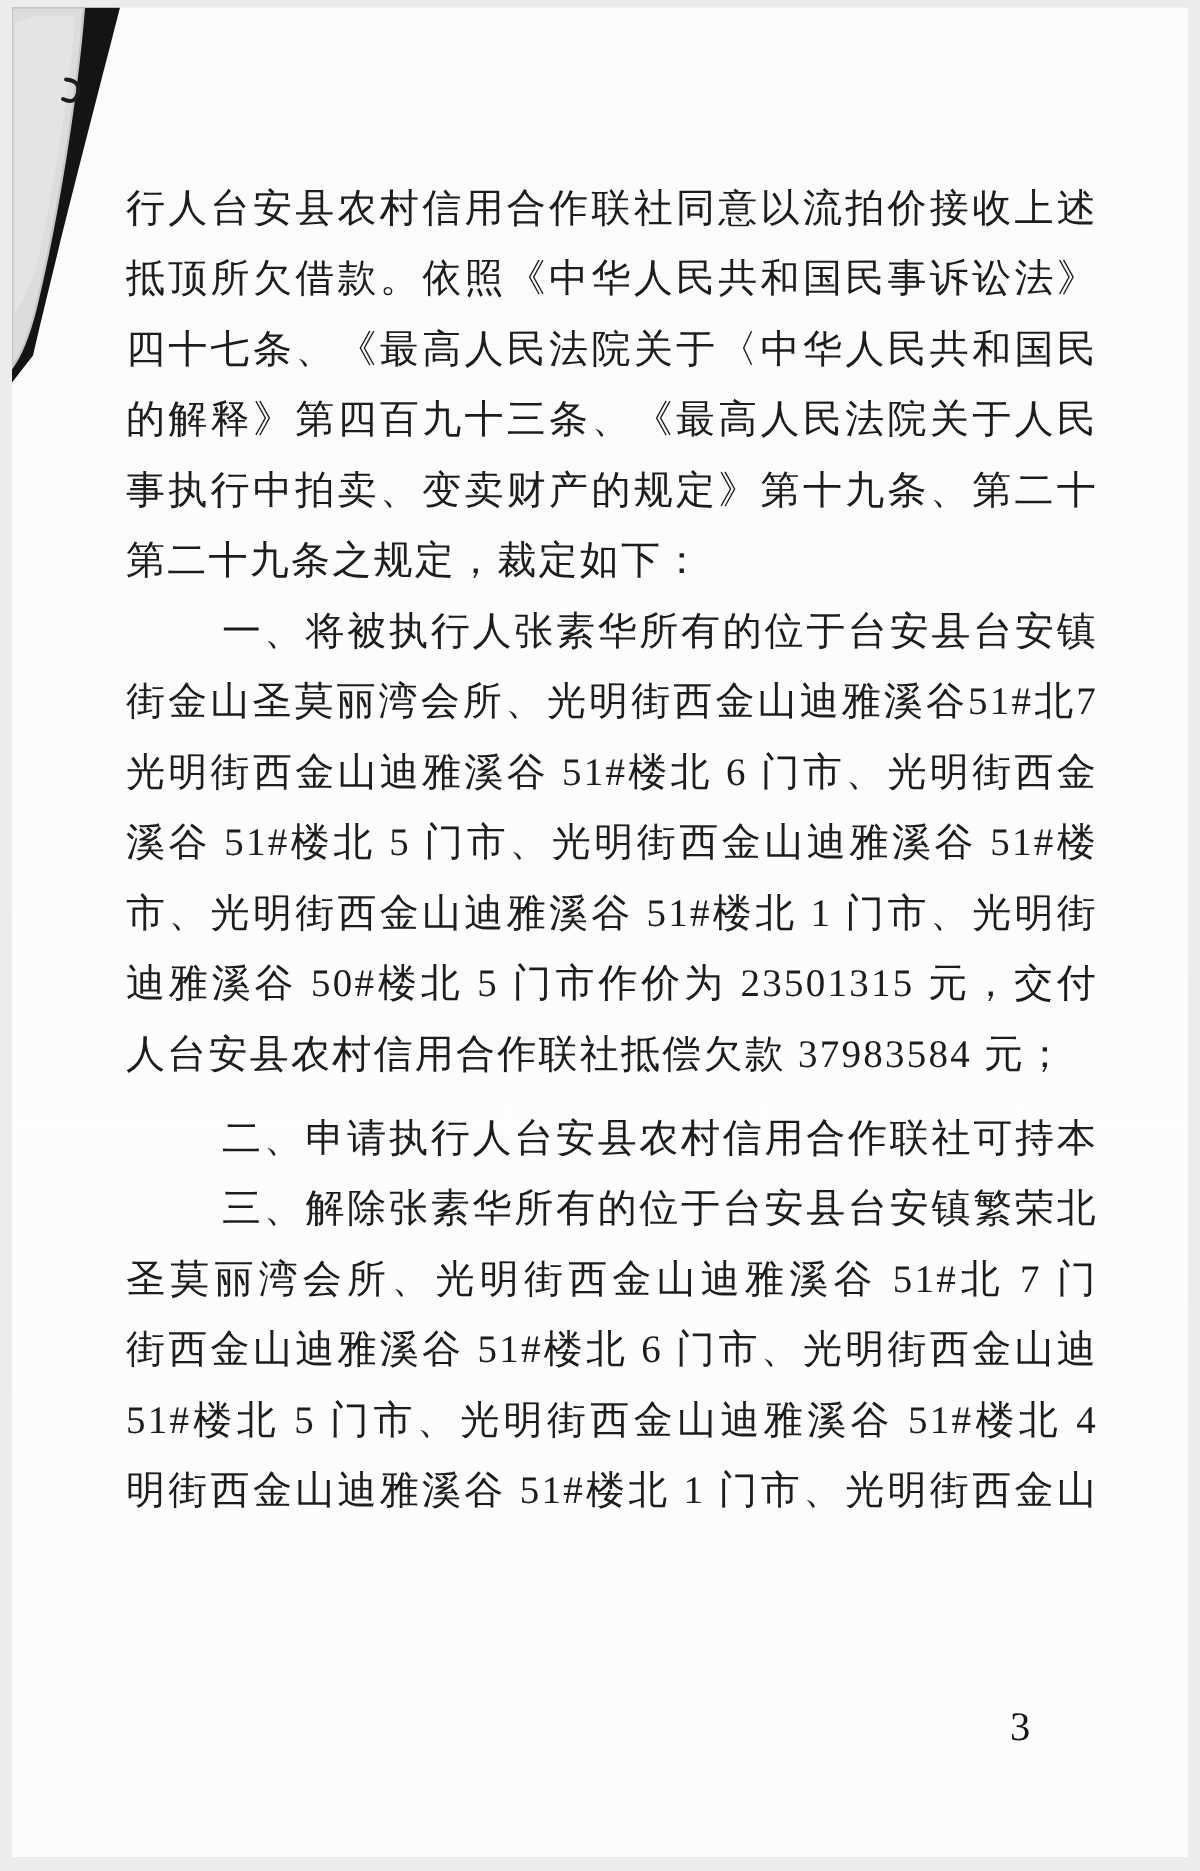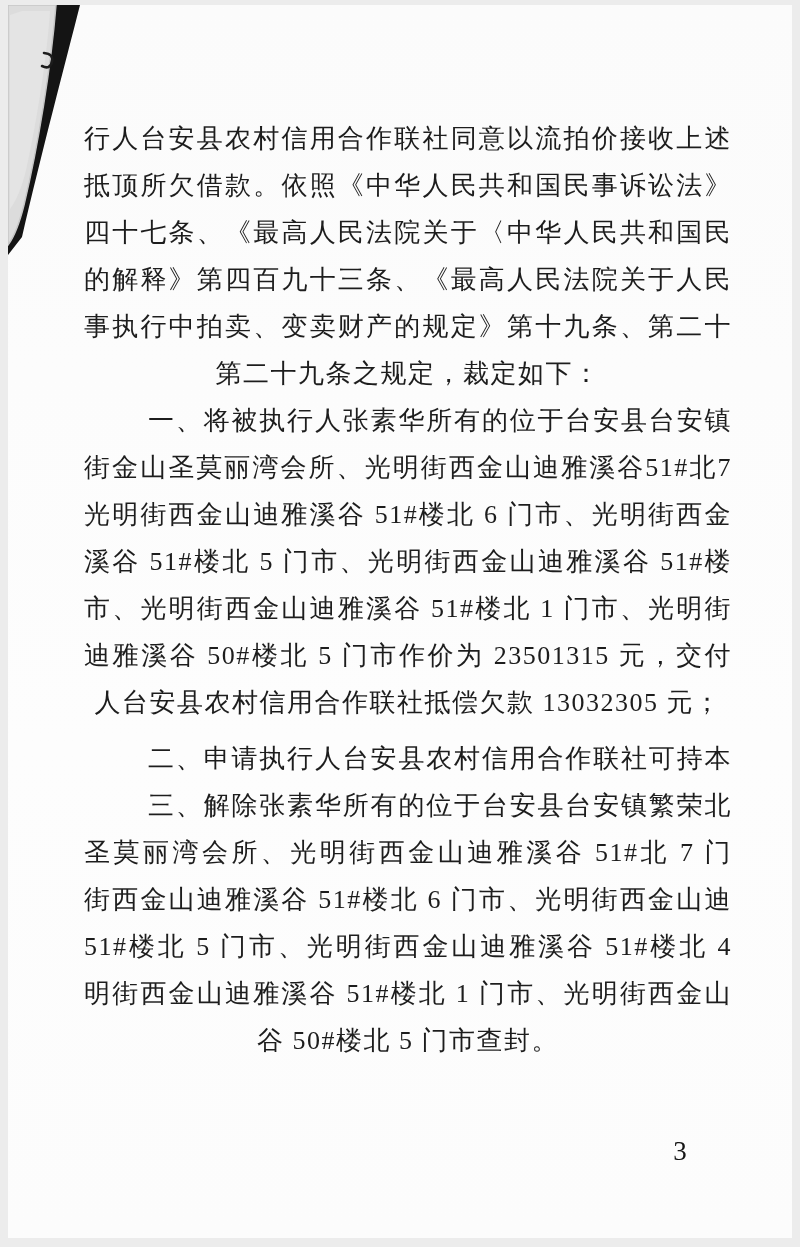--- a/index.html
+++ b/index.html
@@ -31,21 +31,21 @@
     top: 110px;
     width: 648px;
     font-size: 26px;
     color: #1d1d1d;
     letter-spacing: 1.5px;
   }
   .line {
     height: 47px;
     line-height: 47px;
     overflow: hidden;
-    text-align: center;
+    text-align: left;
   }
   .line.fill {
     text-align: justify;
     text-align-last: justify;
   }
   .line.indent {
     text-indent: 64px;
   }
   .line.gap {
     margin-top: 9px;
@@ -82,25 +82,24 @@
         <div class="line fill">四十七条、《最高人民法院关于〈中华人民共和国民事诉讼法〉</div>
         <div class="line fill">的解释》第四百九十三条、《最高人民法院关于人民法院民</div>
         <div class="line fill">事执行中拍卖、变卖财产的规定》第十九条、第二十三条、</div>
         <div class="line">第二十九条之规定，裁定如下：</div>
         <div class="line fill indent">一、将被执行人张素华所有的位于台安县台安镇繁荣北</div>
         <div class="line fill">街金山圣莫丽湾会所、光明街西金山迪雅溪谷51#北7门市、</div>
         <div class="line fill">光明街西金山迪雅溪谷 51#楼北 6 门市、光明街西金山迪雅</div>
         <div class="line fill">溪谷 51#楼北 5 门市、光明街西金山迪雅溪谷 51#楼北 4 门</div>
         <div class="line fill">市、光明街西金山迪雅溪谷 51#楼北 1 门市、光明街西金山</div>
         <div class="line fill">迪雅溪谷 50#楼北 5 门市作价为 23501315 元，交付申请执行</div>
-        <div class="line">人台安县农村信用合作联社抵偿欠款 13032305 元；</div>
+        <div class="line">人台安县农村信用合作联社抵偿欠款 37983584 元；</div>
         <div class="line fill indent gap">二、申请执行人台安县农村信用合作联社可持本裁定书</div>
         <div class="line fill indent">三、解除张素华所有的位于台安县台安镇繁荣北街金山</div>
         <div class="line fill">圣莫丽湾会所、光明街西金山迪雅溪谷 51#北 7 门市、光明</div>
         <div class="line fill">街西金山迪雅溪谷 51#楼北 6 门市、光明街西金山迪雅溪谷</div>
         <div class="line fill">51#楼北 5 门市、光明街西金山迪雅溪谷 51#楼北 4 门市、光</div>
         <div class="line fill">明街西金山迪雅溪谷 51#楼北 1 门市、光明街西金山迪雅溪</div>
-        <div class="line">谷 50#楼北 5 门市查封。</div>
       </div>
 
     <div class="page-number">3</div>
   </div>
 </div>
 
 </body></html>

